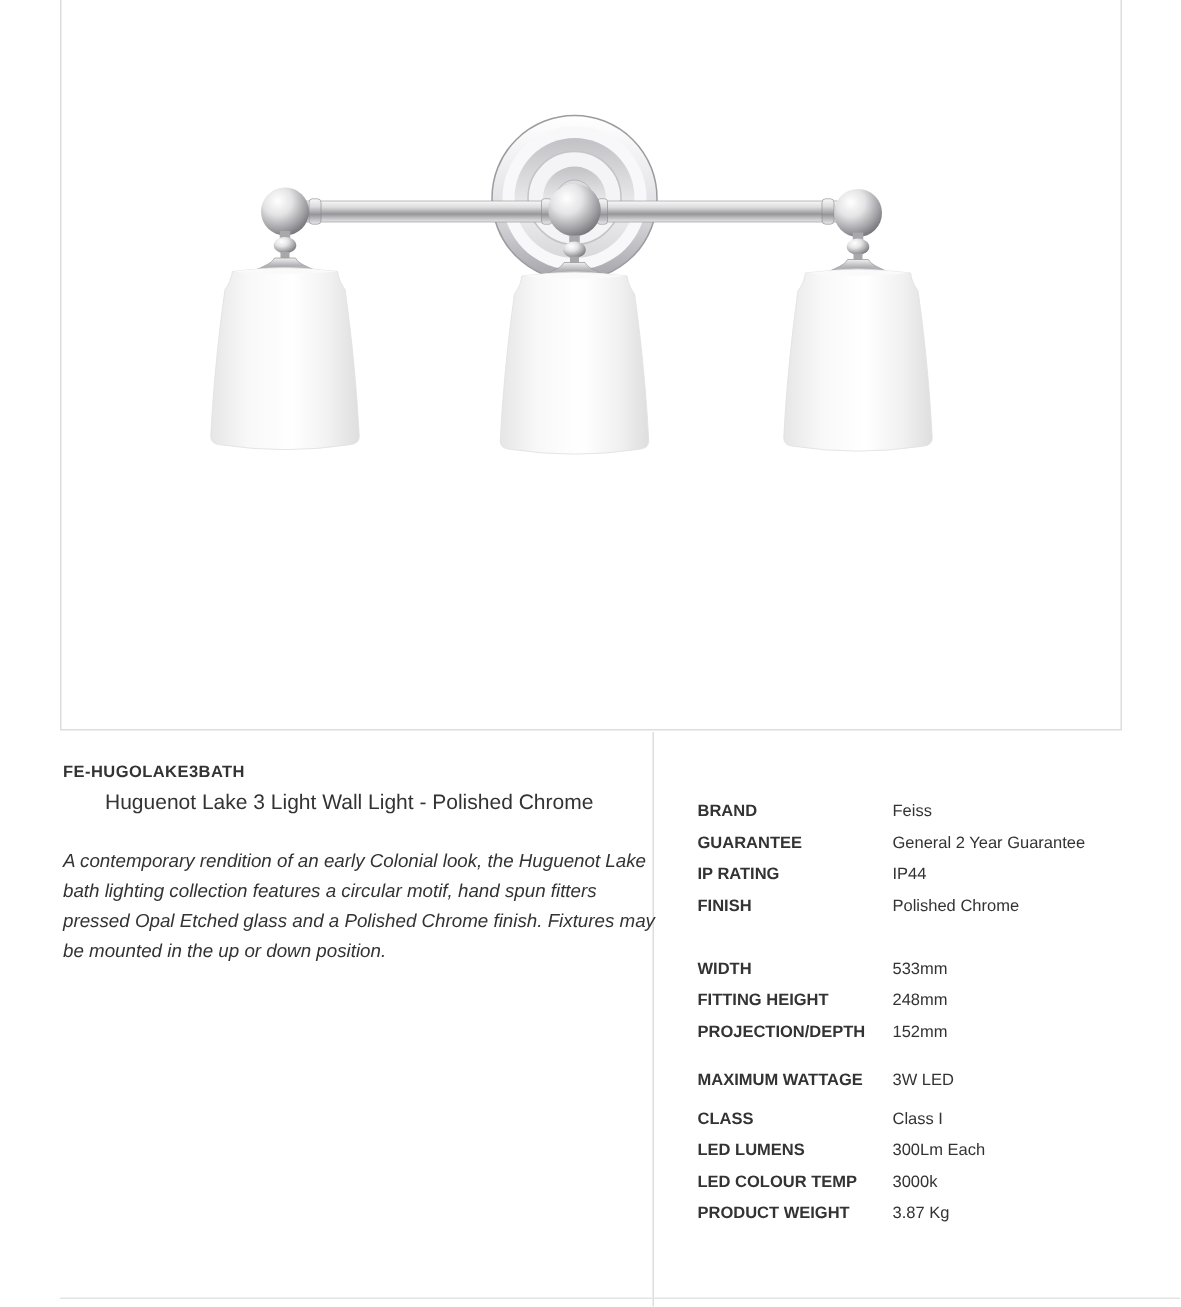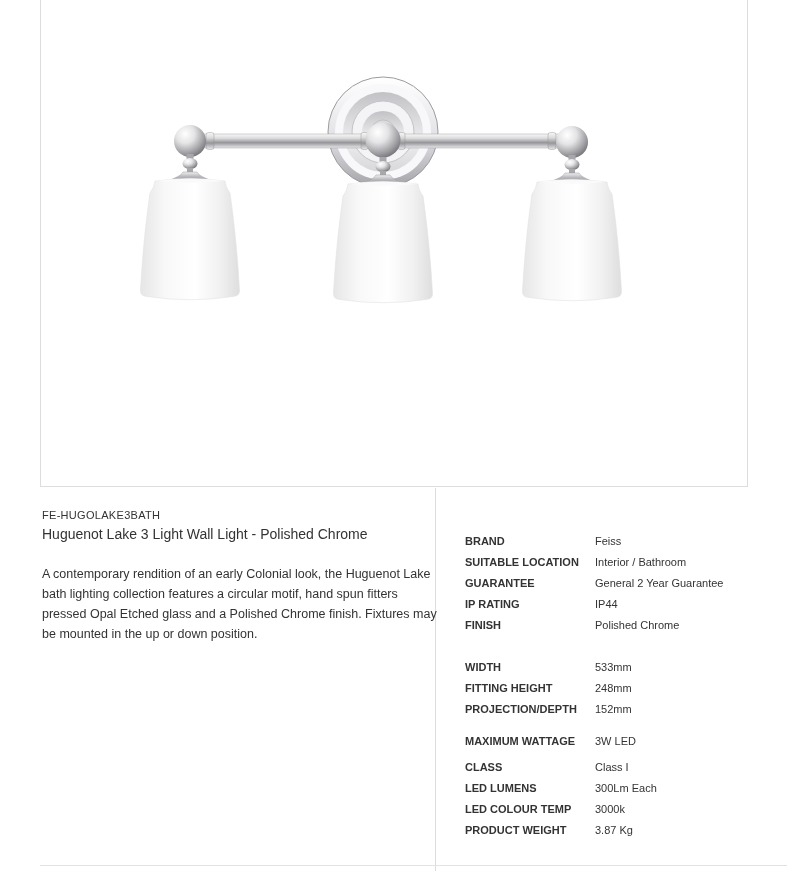--- a/index.html
+++ b/index.html
@@ -9,23 +9,23 @@
     font-family:"Liberation Sans", sans-serif;
   }
   .image-box{
     position:absolute;left:40px;top:-6px;width:708px;height:493px;
     border:1px solid #dddddd;box-sizing:border-box;background:#ffffff;
   }
   .product-svg{position:absolute;left:40px;top:0;width:707px;height:486px;}
   .divider-v{position:absolute;left:435px;top:488px;width:1px;height:383px;background:#dddddd;}
   .divider-h{position:absolute;left:40px;top:865px;width:747px;height:1px;background:#e3e3e3;}
   .left-col{position:absolute;left:42px;top:509px;width:397px;}
-  .code{font-size:11px;font-weight:normal;letter-spacing:.3px;color:#333;}
-  .title{font-size:14px;margin-top:5px;color:#333;}
-  .desc{font-size:12.5px;line-height:20px;margin:0;margin-top:22px;color:#333;}
+  .code{font-size:11px;font-weight:bold;letter-spacing:.3px;color:#333;}
+  .title{font-size:14px;margin-top:5px;color:#333;margin-left:28px;}
+  .desc{font-size:12.5px;line-height:20px;margin:0;margin-top:22px;color:#333;font-style:italic;}
   .specs{position:absolute;left:465px;top:530px;width:310px;}
   .spec-group{margin:0;}
   .spec-group:nth-child(2){margin-top:21px;}
   .spec-group:nth-child(3){margin-top:11px;}
   .spec-group:nth-child(4){margin-top:5px;}
   .spec-row{display:flex;align-items:center;height:21px;}
   .spec-label{width:130px;flex:0 0 130px;font-size:11px;font-weight:bold;color:#333;}
   .spec-value{font-size:11px;color:#333;}
 </style>
 </head>
@@ -127,24 +127,20 @@
     <p class="desc">A contemporary rendition of an early Colonial look, the Huguenot Lake bath lighting collection features a circular motif, hand spun fitters pressed Opal Etched glass and a Polished Chrome finish. Fixtures may be mounted in the up or down position.</p>
   </div>
 
   <div class="specs">
       <div class="spec-group">
         <div class="spec-row">
           <span class="spec-label">BRAND</span>
           <span class="spec-value">Feiss</span>
         </div>
         <div class="spec-row">
-          <span class="spec-label">SUITABLE LOCATION</span>
-          <span class="spec-value">Interior / Bathroom</span>
-        </div>
-        <div class="spec-row">
           <span class="spec-label">GUARANTEE</span>
           <span class="spec-value">General 2 Year Guarantee</span>
         </div>
         <div class="spec-row">
           <span class="spec-label">IP RATING</span>
           <span class="spec-value">IP44</span>
         </div>
         <div class="spec-row">
           <span class="spec-label">FINISH</span>
           <span class="spec-value">Polished Chrome</span>

